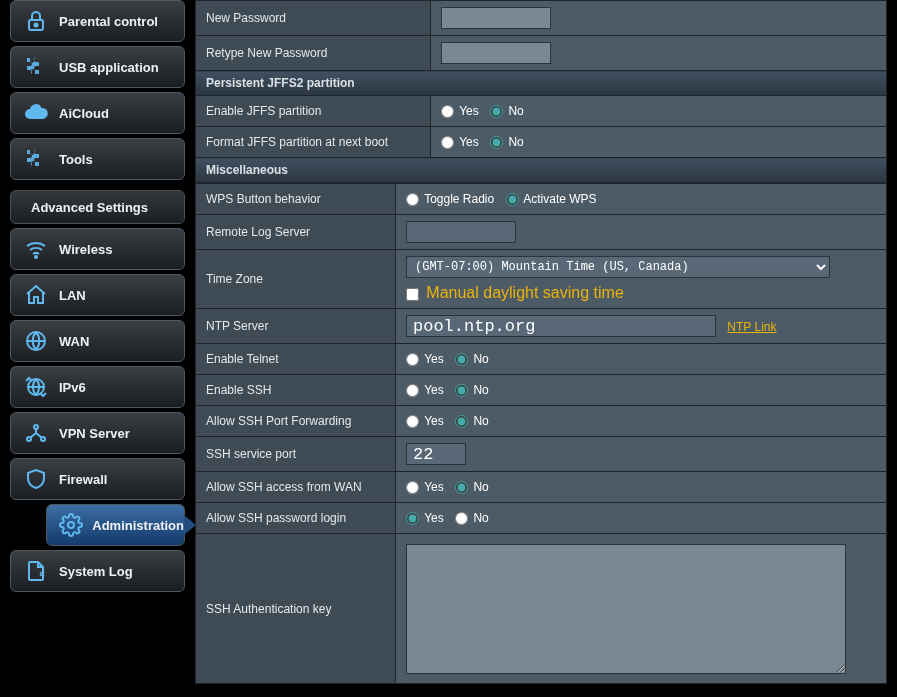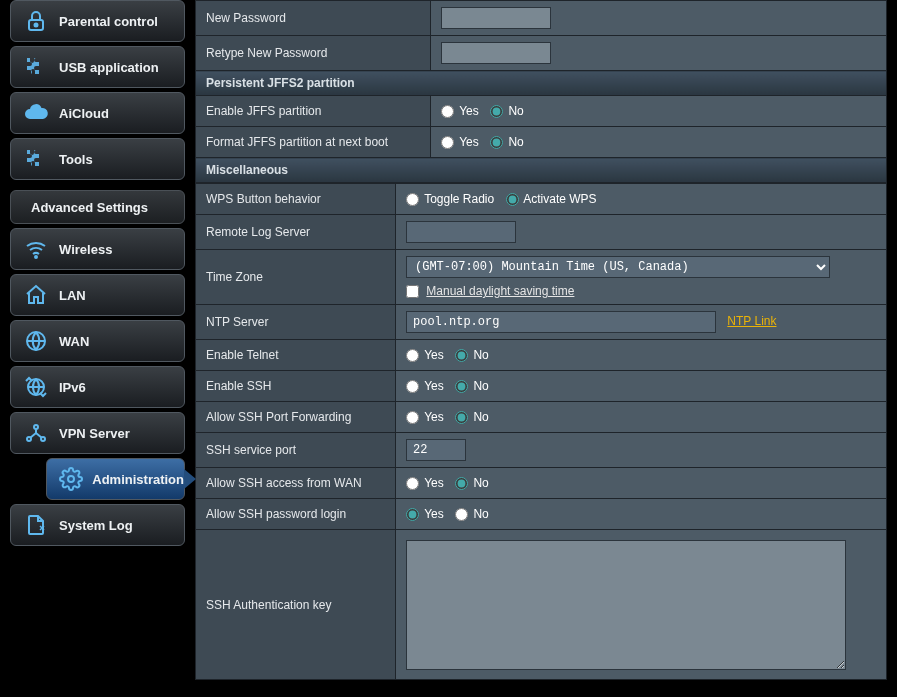--- a/index.html
+++ b/index.html
@@ -102,21 +102,21 @@
     color: #e5e8eb;
     font-size: 12px;
     background: #4d5b66;
     vertical-align: middle;
   }
   .input-text {
     background: #586876;
     border: 1px solid #2b343c;
     color: #fff;
     font-family: "Courier New", monospace;
-    font-size: 12px;
+    font-size: 17px;
     padding: 3px 6px;
     height: 22px;
   }
   .input-text.pwd { background: #7a8892; width: 110px; }
   .input-text.sm { width: 110px; }
   .input-text.tiny { width: 60px; }
   .input-text.med { width: 310px; }
   select {
     background: #586876;
     border: 1px solid #2b343c;
@@ -134,21 +134,21 @@
     height: 130px;
     display: block;
     color: #fff;
     font-family: "Courier New", monospace;
     font-size: 12px;
     padding: 4px;
   }
   .radio-group label { margin-right: 8px; color: #fff; font-size: 12px; }
   input[type="radio"] { accent-color: #4aa; margin-right: 2px; vertical-align: middle; }
   input[type="checkbox"] { vertical-align: middle; margin-right: 4px; }
-  .dst-label { color: #e5e5e5; font-size: 12px; text-decoration: underline; }
+  .dst-label { color: #eab308; font-size: 16px; }
   a.lnk { color: #eab308; text-decoration: underline; font-size: 12px; margin-left: 8px; }
   svg { display: block; }
 </style>
 </head>
 <body>
 
 <div class="container">
   <div class="sidebar">
 
     <div class="menu-item">
@@ -235,20 +235,28 @@
     <div class="menu-item">
       <span class="icon">
         <svg width="24" height="24" viewBox="0 0 24 24" fill="none" stroke="currentColor" stroke-width="2">
             <circle cx="12" cy="6" r="2"></circle>
             <circle cx="5" cy="18" r="2"></circle>
             <circle cx="19" cy="18" r="2"></circle>
             <path d="M12 8v4m0 0l-6 5m6-5l6 5"></path>
           </svg>
       </span>
       <span>VPN Server</span>
+    </div>
+    <div class="menu-item">
+      <span class="icon">
+        <svg width="24" height="24" viewBox="0 0 24 24" fill="none" stroke="currentColor" stroke-width="2">
+            <path d="M12 3l8 3v5c0 5-3.5 8.5-8 10-4.5-1.5-8-5-8-10V6l8-3z"></path>
+          </svg>
+      </span>
+      <span>Firewall</span>
     </div>
     <div class="menu-item active">
       <span class="icon">
         <svg width="24" height="24" viewBox="0 0 24 24" fill="none" stroke="currentColor" stroke-width="2">
             <circle cx="12" cy="12" r="3"></circle>
             <path d="M19.4 15a1.7 1.7 0 0 0 .34 1.87l.06.06a2 2 0 1 1-2.83 2.83l-.06-.06a1.7 1.7 0 0 0-1.87-.34 1.7 1.7 0 0 0-1.03 1.56V21a2 2 0 1 1-4 0v-.09a1.7 1.7 0 0 0-1.03-1.56 1.7 1.7 0 0 0-1.87.34l-.06.06a2 2 0 1 1-2.83-2.83l.06-.06a1.7 1.7 0 0 0 .34-1.87 1.7 1.7 0 0 0-1.56-1.03H3a2 2 0 1 1 0-4h.09a1.7 1.7 0 0 0 1.56-1.03 1.7 1.7 0 0 0-.34-1.87l-.06-.06a2 2 0 1 1 2.83-2.83l.06.06a1.7 1.7 0 0 0 1.87.34H9a1.7 1.7 0 0 0 1.03-1.56V3a2 2 0 1 1 4 0v.09a1.7 1.7 0 0 0 1.03 1.56 1.7 1.7 0 0 0 1.87-.34l.06-.06a2 2 0 1 1 2.83 2.83l-.06.06a1.7 1.7 0 0 0-.34 1.87V9a1.7 1.7 0 0 0 1.56 1.03H21a2 2 0 1 1 0 4h-.09a1.7 1.7 0 0 0-1.56 1.03z"></path>
           </svg>
       </span>
       <span>Administration</span>
     </div>

